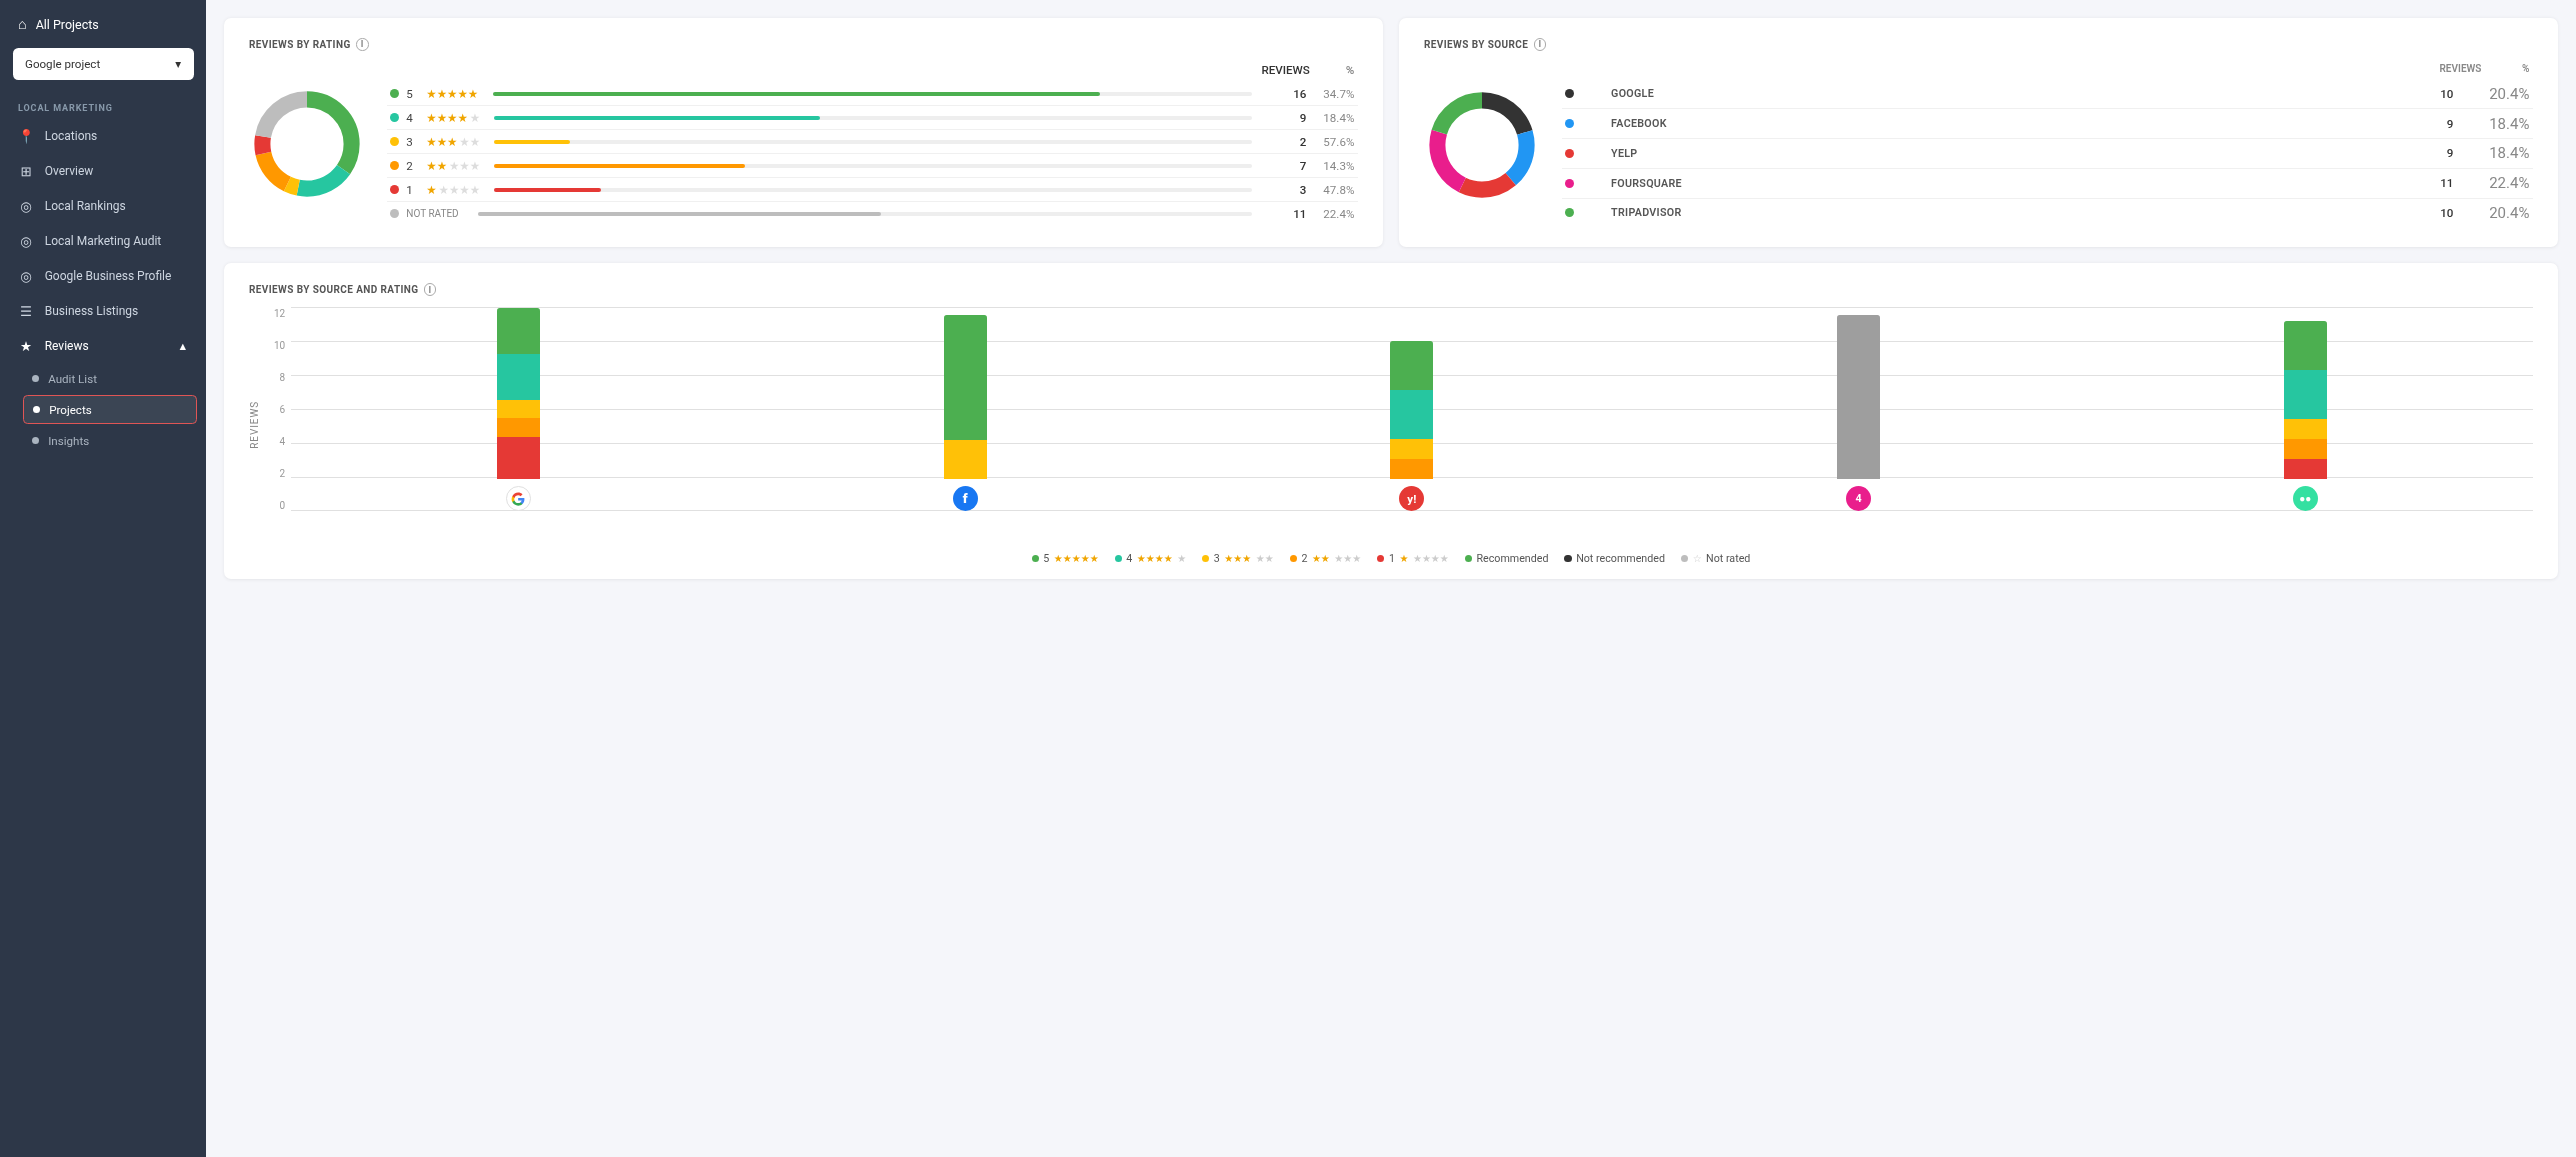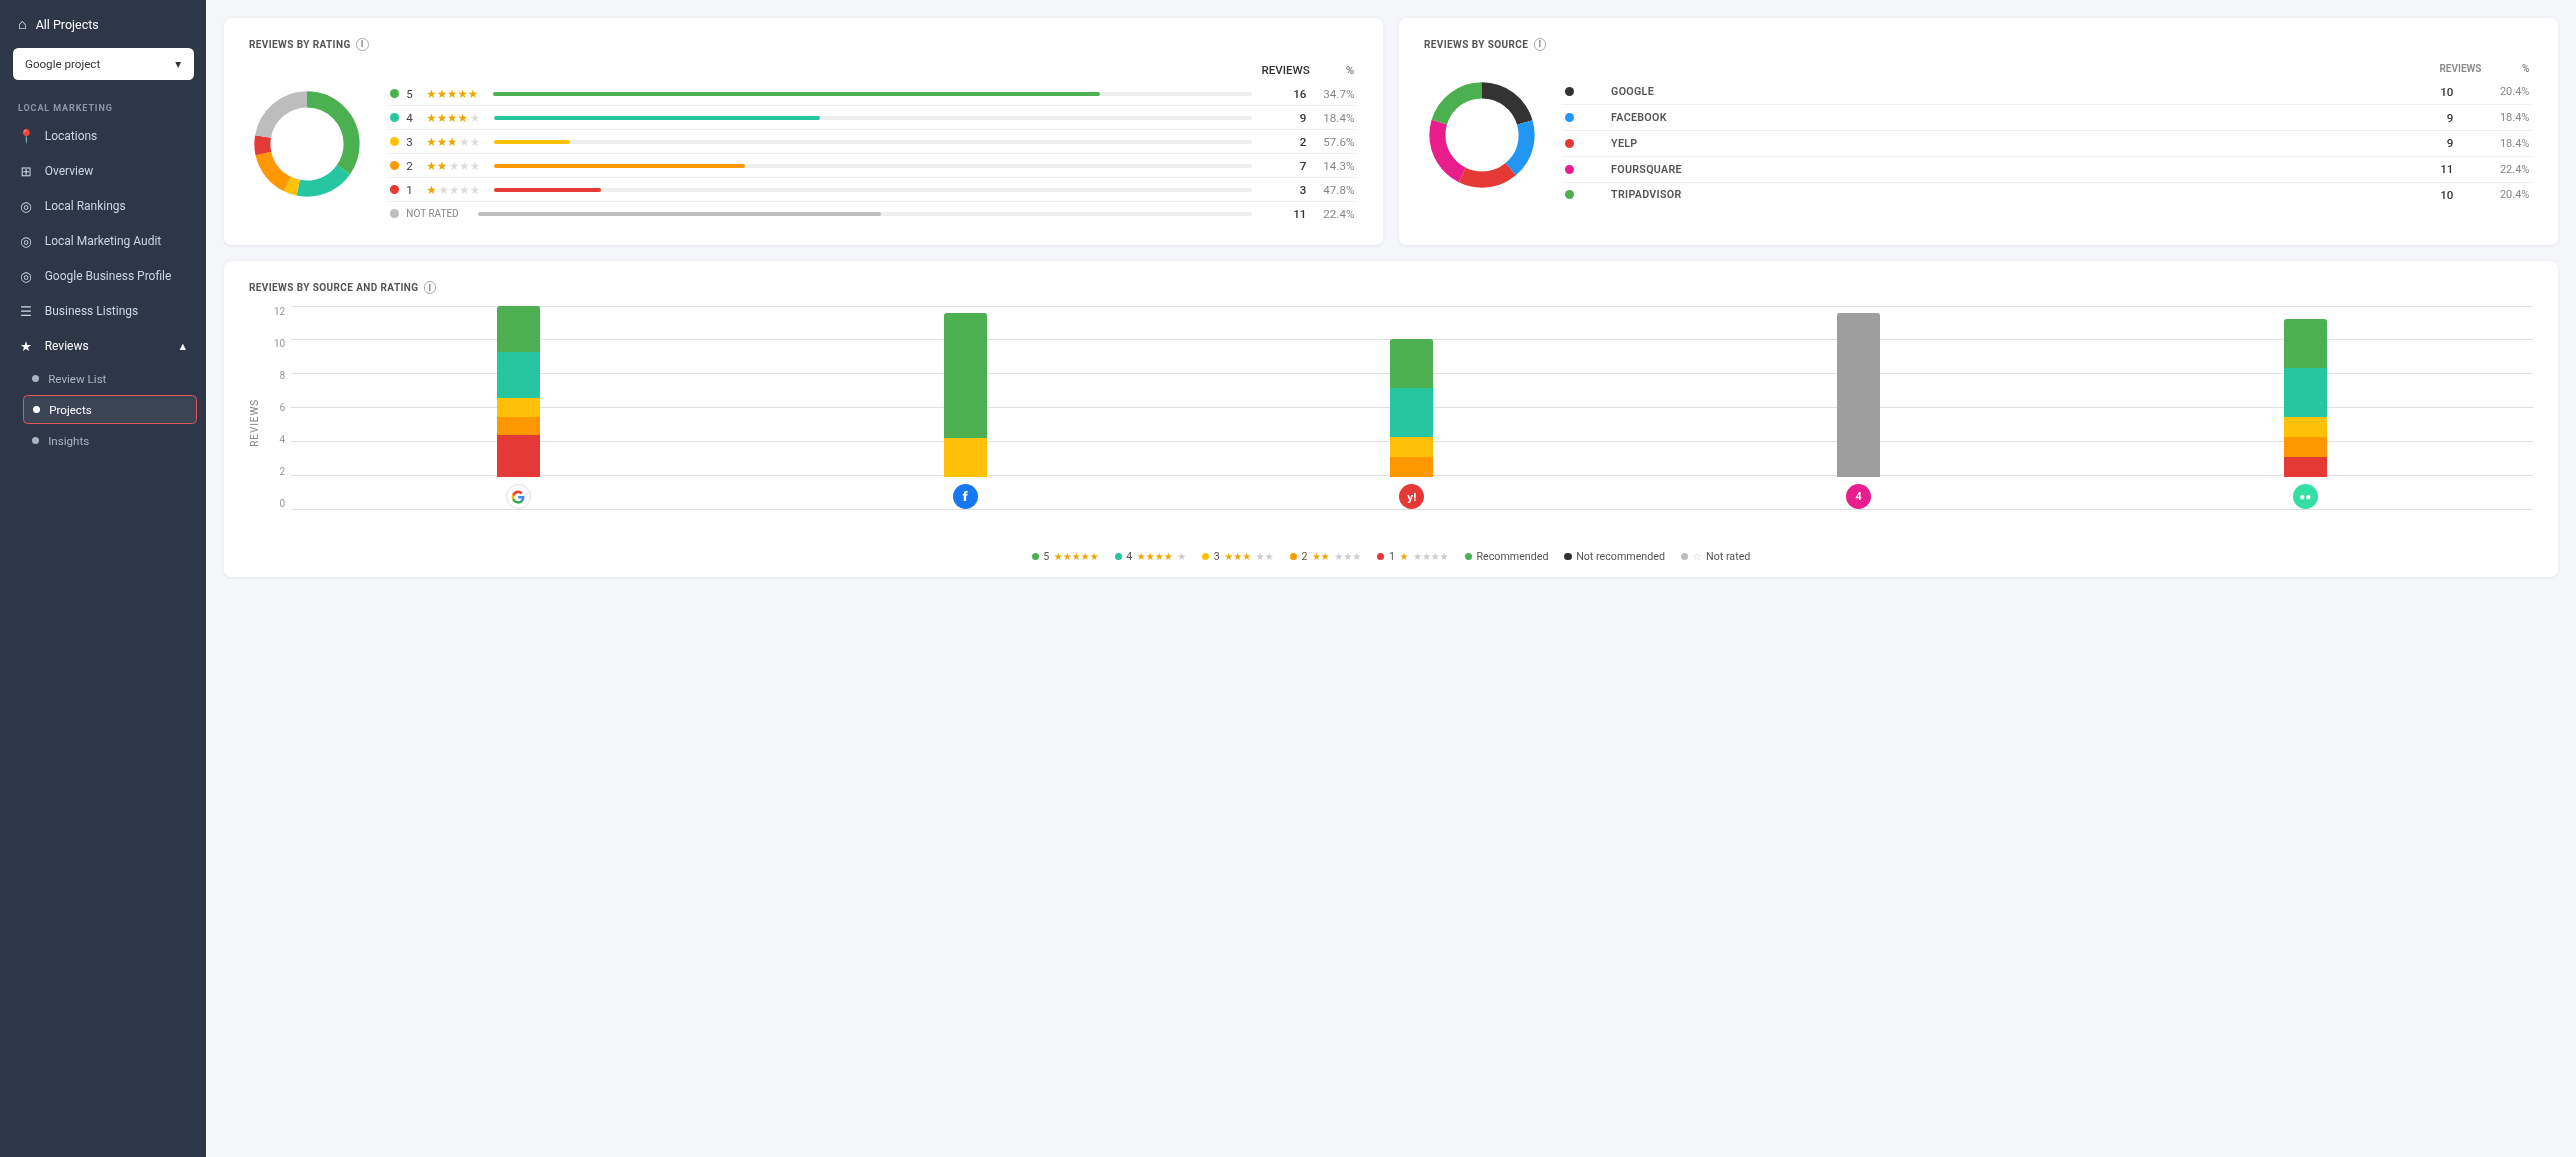--- a/index.html
+++ b/index.html
@@ -188,21 +188,21 @@
       padding: 5.4px 3.6px;
       font-size: 11.2px;
       color: #444;
       border-bottom: 0.9px solid #f0f0f0;
       gap: 28px;
     }
     .source-row:last-child { border-bottom: none; }
     .source-dot { width: 9px; height: 9px; border-radius: 50%; margin-right: 9px; flex-shrink: 0; }
     .source-name { flex: 1; font-weight: 600; letter-spacing: 0.3px; font-size: 10.7px; color: #555; }
     .source-reviews { width: 45px; text-align: right; font-size: 11.6px; color: #333; font-weight: 500; }
-    .source-pct { width: 48px; text-align: right; font-size: 11px; color: #888; }
+    .source-pct { width: 48px; text-align: right; font-size: 15px; color: #888; }
     .source-header-row {
       display: flex;
       font-size: 10px;
       font-weight: 600;
       color: #888;
       margin-bottom: 5.4px;
       padding: 0 3.6px;
     }
     .source-header-row .sh-label { flex: 1; }
     .source-header-row .sh-reviews { width: 45px; text-align: right; }
@@ -317,21 +317,21 @@
     <span>Business Listings</span>
   </div>
   <div class="sidebar-item active-parent">
     <span class="sidebar-item-icon">★</span>
     <span>Reviews</span>
     <span style="margin-left:auto;font-size:10.7px;">▲</span>
   </div>
   <div class="sidebar-submenu">
     <div class="sidebar-subitem">
       <span class="dot"></span>
-      <span>Review List</span>
+      <span>Audit List</span>
     </div>
     <div class="sidebar-subitem active-highlighted">
       <span class="dot active"></span>
       <span>Projects</span>
     </div>
     <div class="sidebar-subitem">
       <span class="dot"></span>
       <span>Insights</span>
     </div>
   </div>

